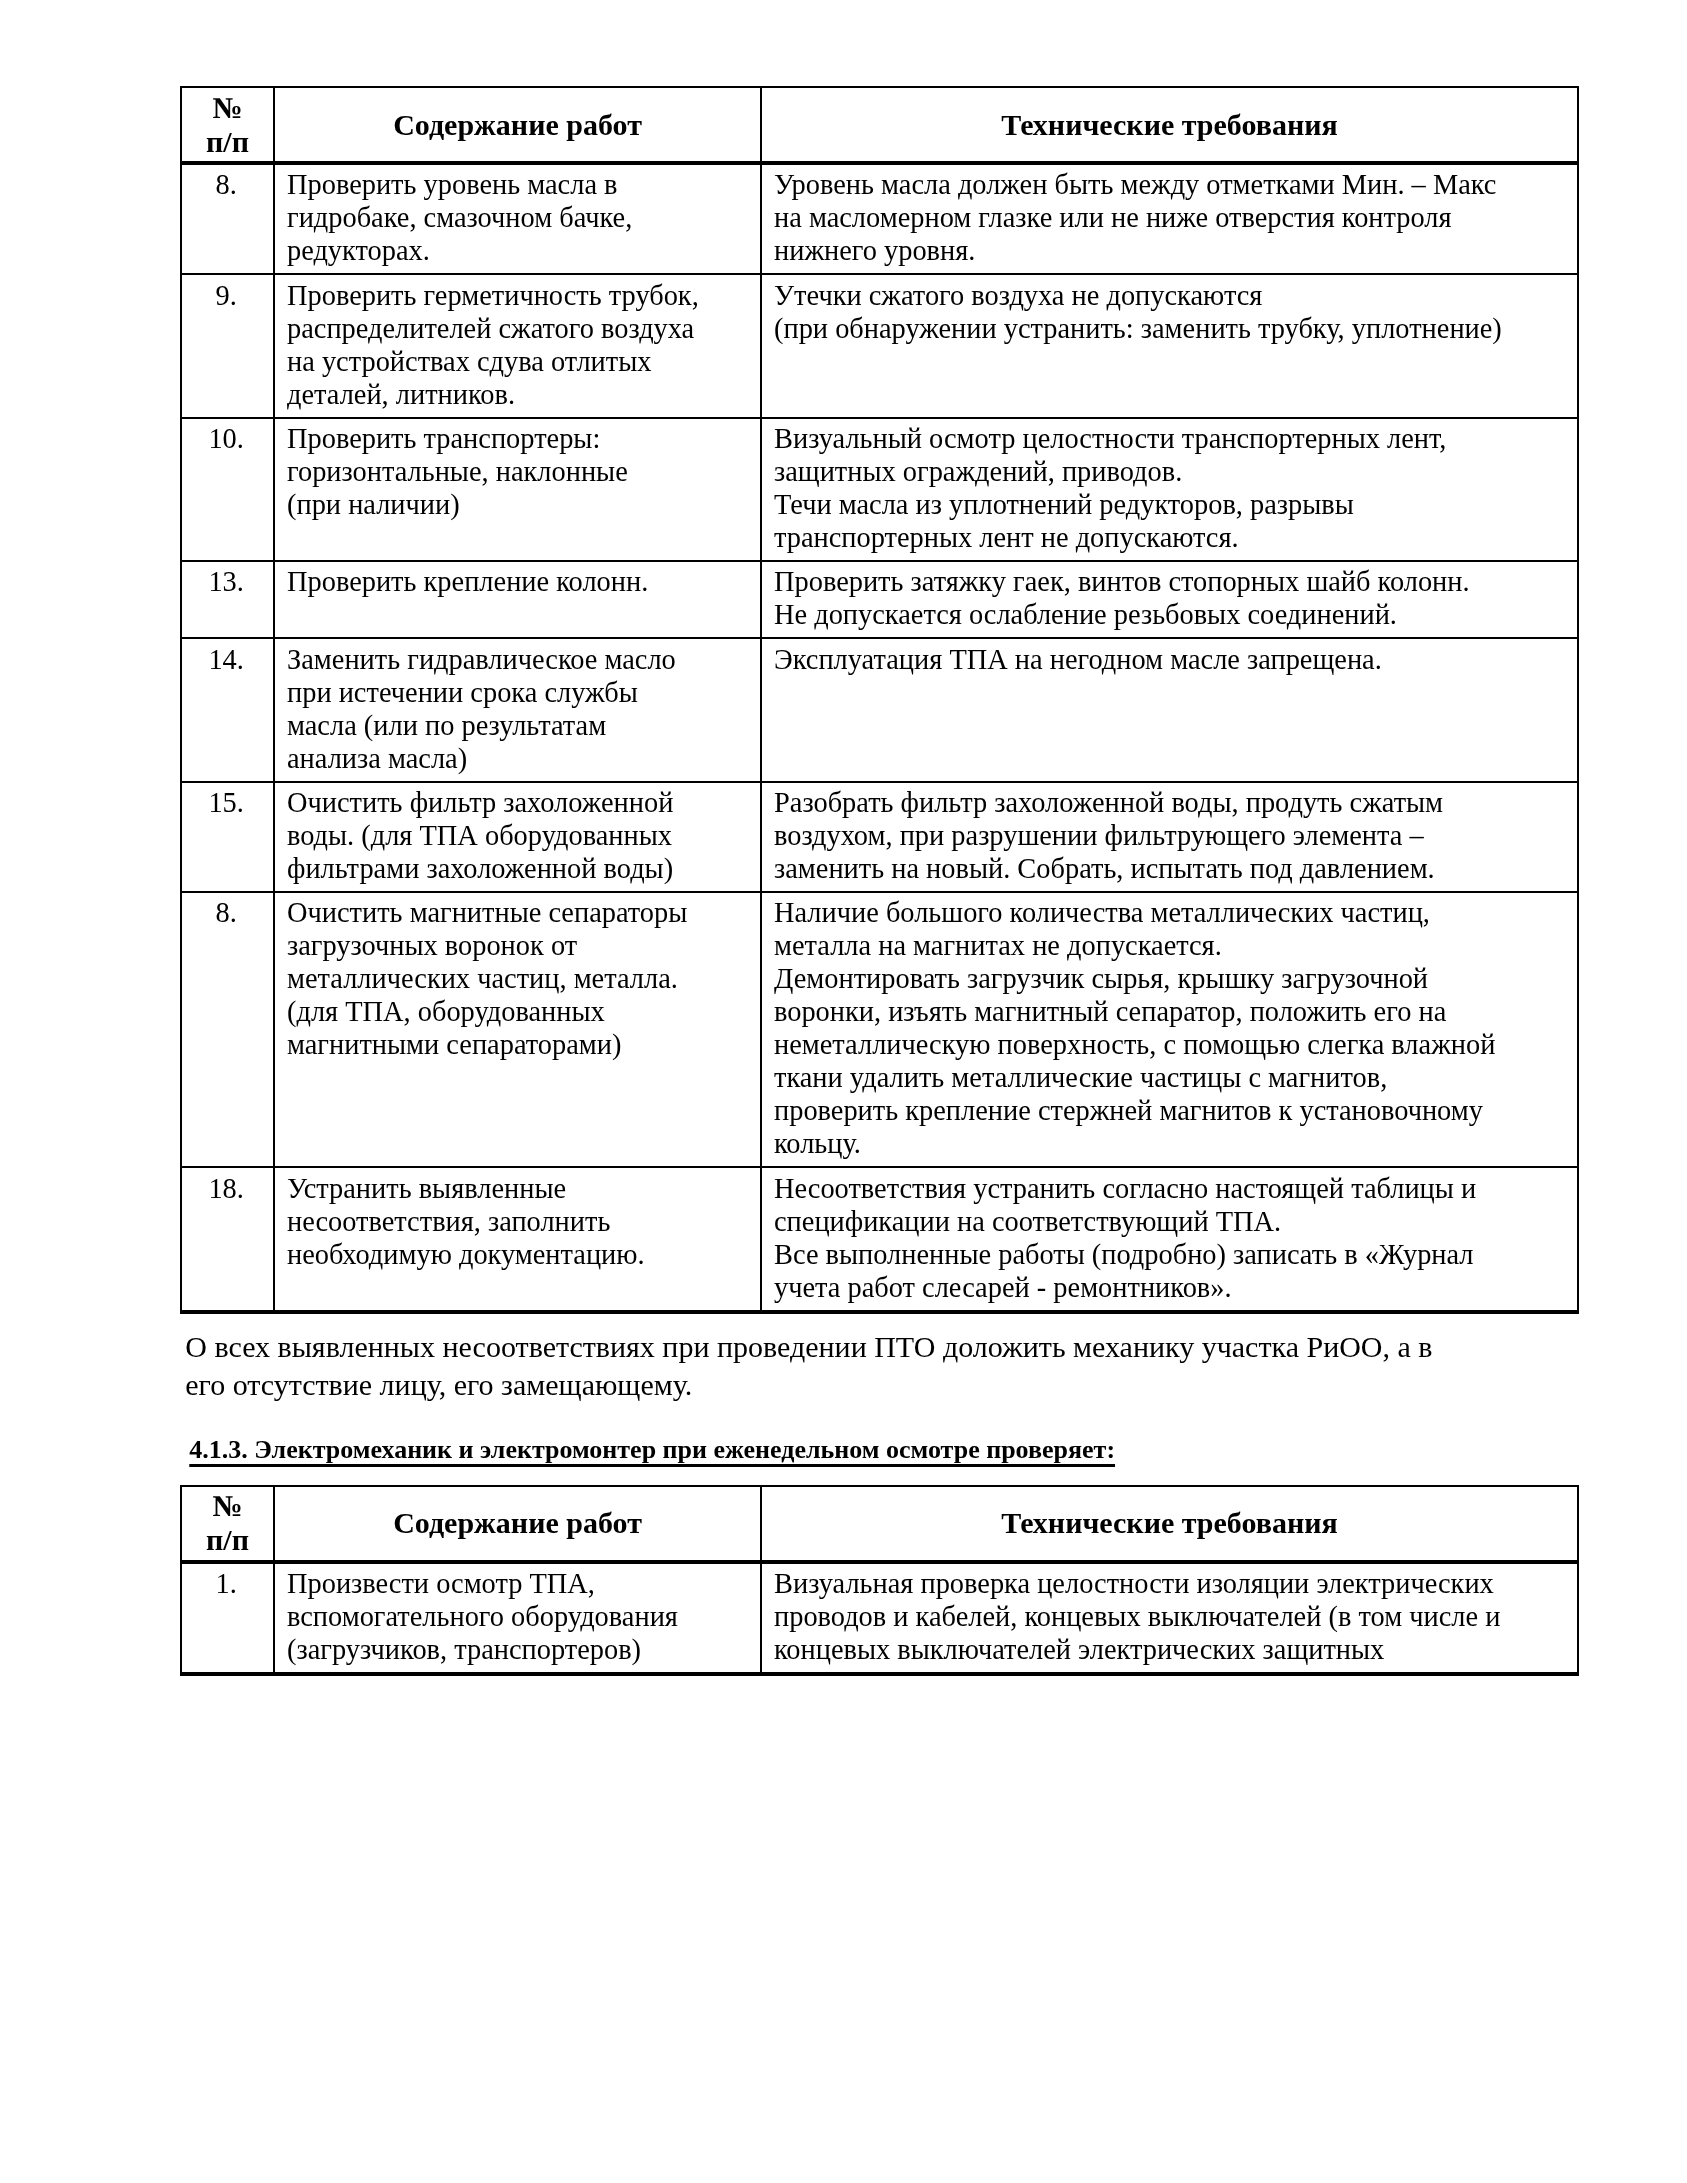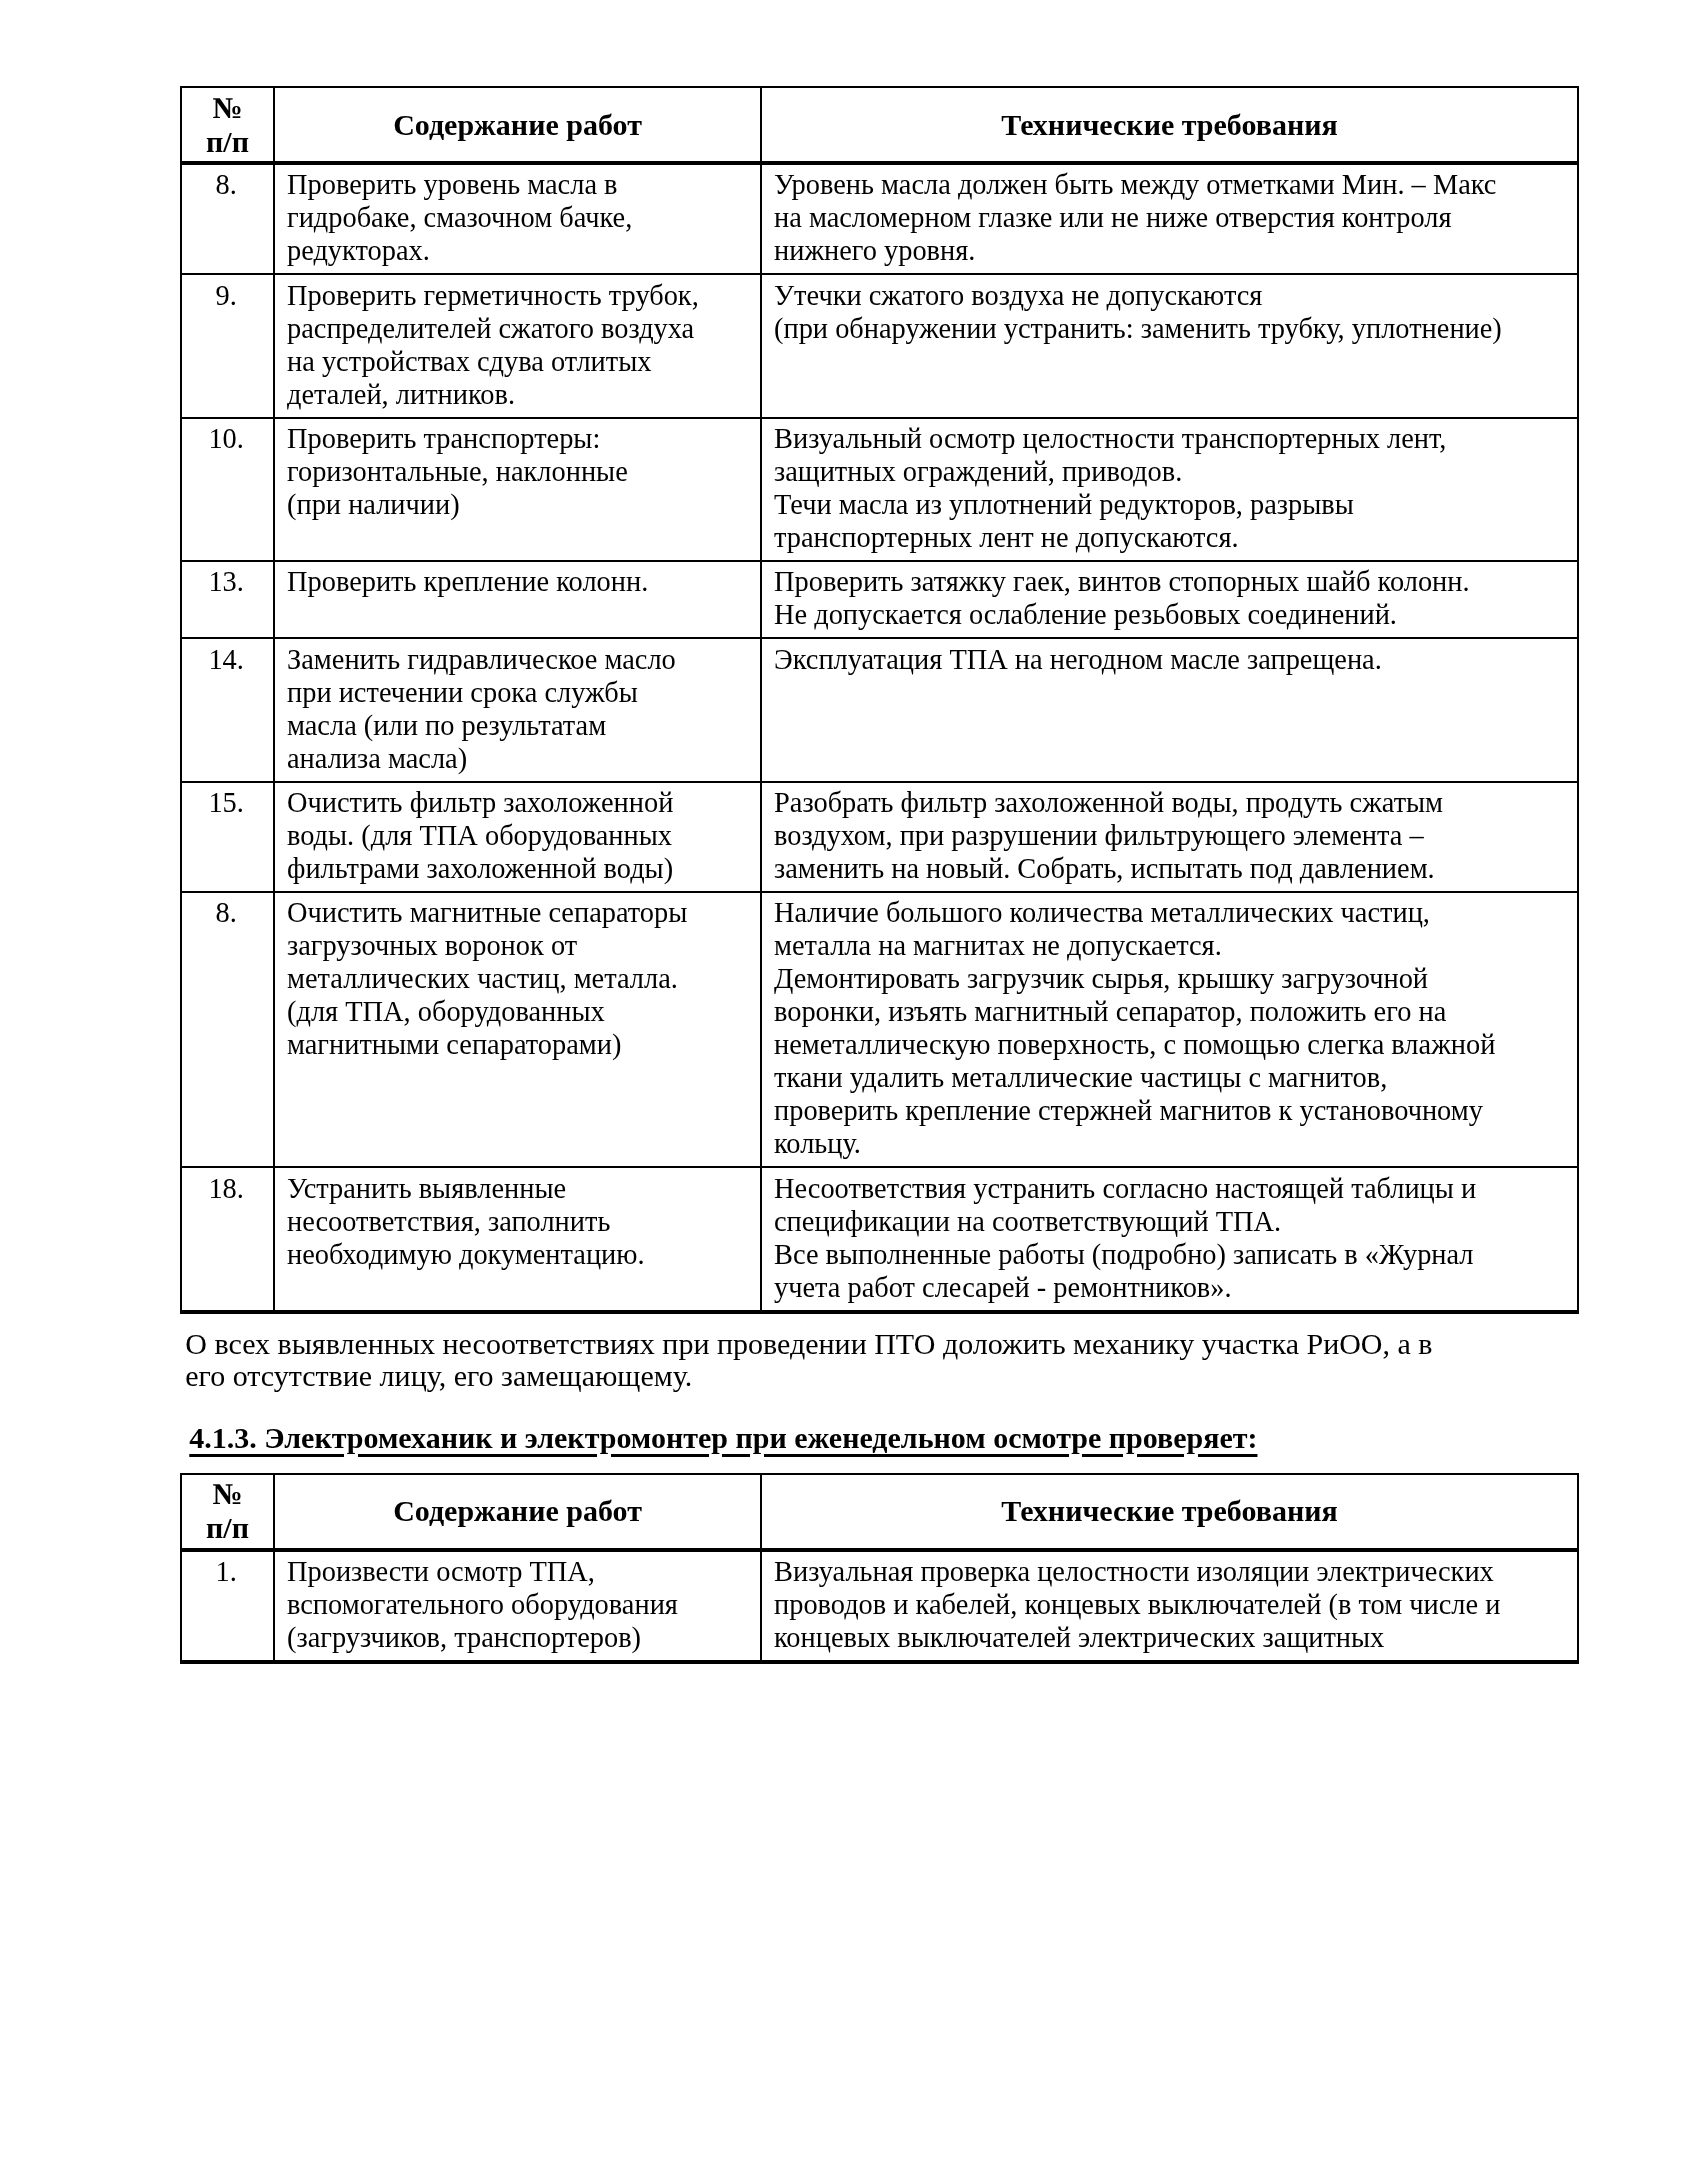--- a/index.html
+++ b/index.html
@@ -45,27 +45,27 @@
     padding: 3.3px 10.6px 6px 12px;
     white-space: pre-line;
   }
   td.num {
     text-align: center;
     padding-left: 2.6px;
     padding-right: 5.3px;
   }
   .note {
     font-size: 30px;
-    line-height: 32px;
+    line-height: 38px;
     margin: 14.6px 0 0 5.3px;
     white-space: pre-line;
   }
   .note.second { margin-top: 37px; }
   .section-heading {
-    font-size: 30px;
+    font-size: 26px;
     line-height: 37px;
     font-weight: 700;
     text-decoration: underline;
     text-decoration-thickness: 2.6px;
     text-underline-offset: 6px;
     margin: 26.5px 0 0 9.3px;
     white-space: pre-line;
   }
   table.t2 { margin-top: 17px; }
 </style>

